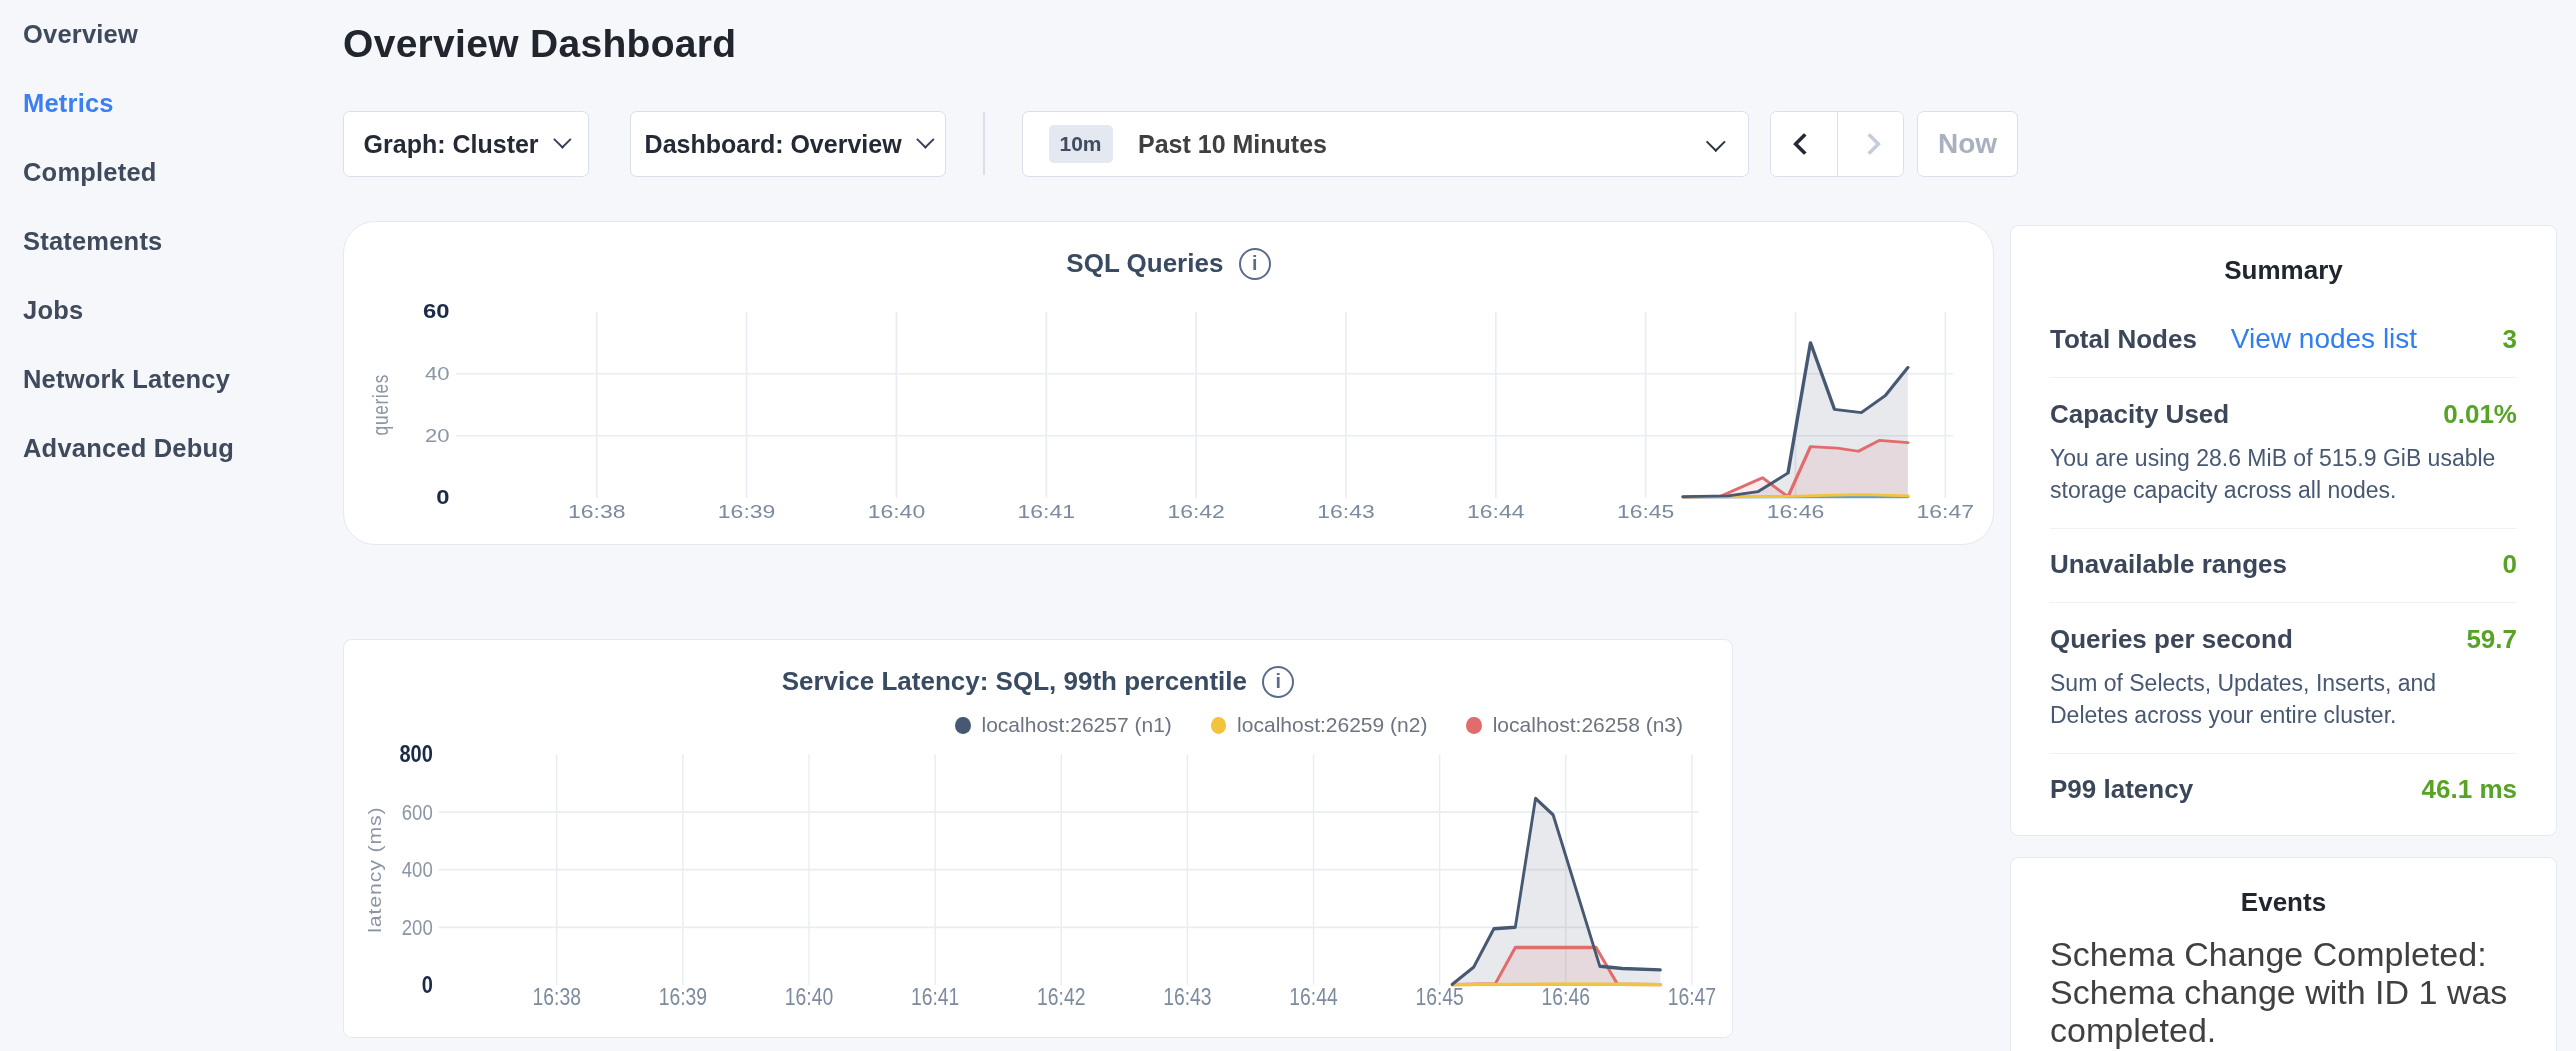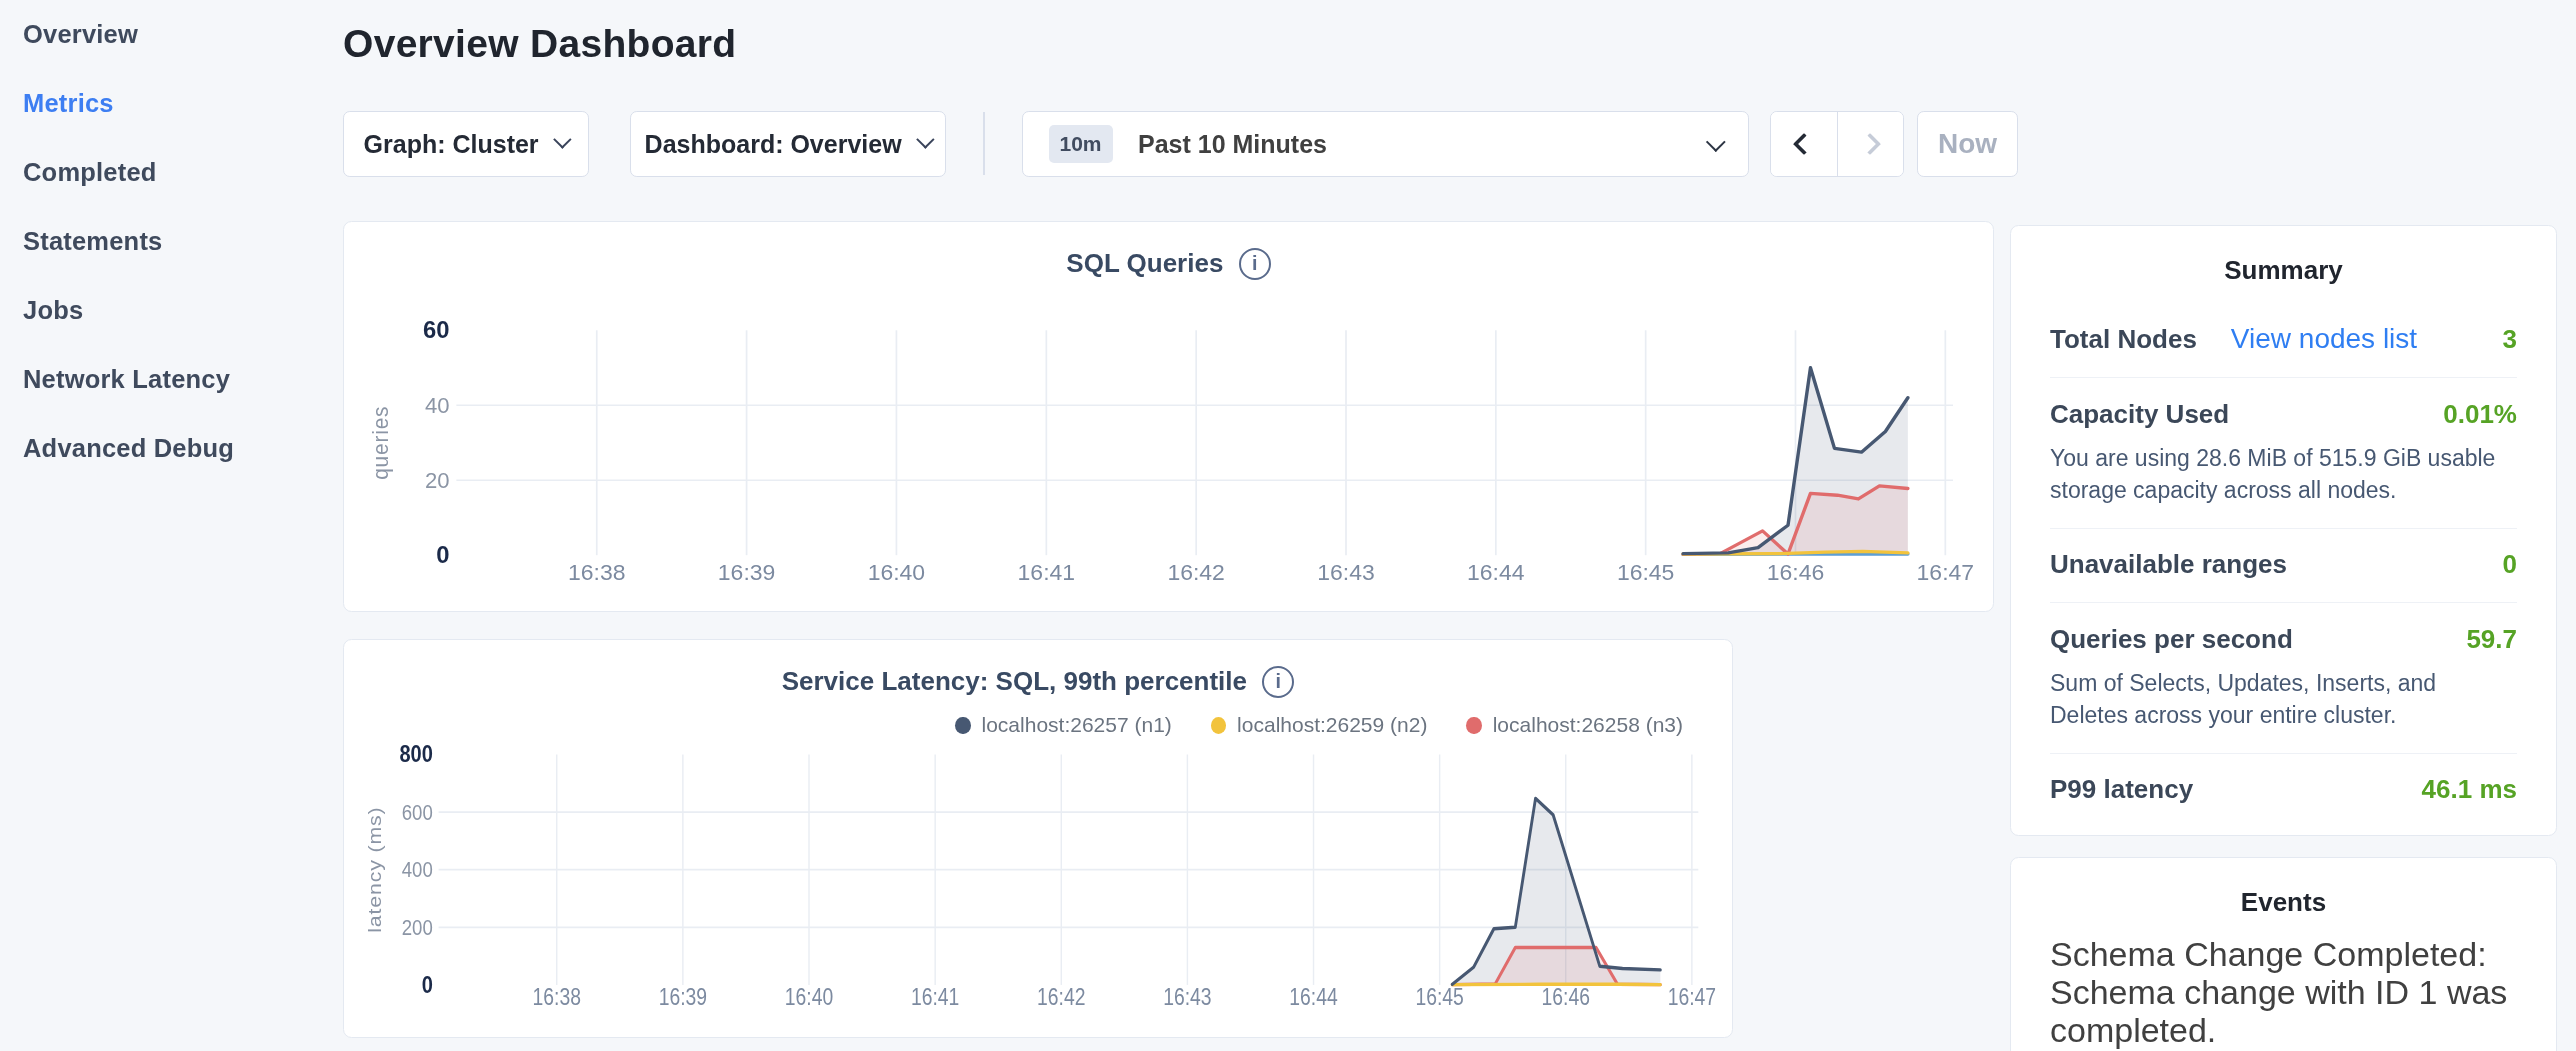--- a/index.html
+++ b/index.html
@@ -36,21 +36,21 @@
   .nav-btn + .nav-btn{border-left:1.7px solid #d9dfeb;}
   .chev-left{width:16px;height:16px;border-left:4.3px solid #242a35;border-bottom:4.3px solid #242a35;
     transform:rotate(45deg);border-radius:1.7px;}
   .chev-right{width:16px;height:16px;border-right:4.3px solid #c6ccd8;border-top:4.3px solid #c6ccd8;
     transform:rotate(45deg);border-radius:1.7px;}
   .now-btn{left:1917px;width:101px;display:flex;align-items:center;justify-content:center;
     font-family:inherit;font-size:28px;font-weight:700;color:#a9b1c0;cursor:default;}
 
   
   .card{position:absolute;background:#fff;border:1.7px solid #e4e9f1;border-radius:8.5px;overflow:hidden;}
-  #chart-card-0{left:343px;top:221px;width:1651px;height:391px;}
+  #chart-card-0{left:343px;top:221px;width:1651px;height:324px;border-radius:32px;}
   #chart-card-1{left:343px;top:639px;width:1390px;height:399px;}
   #summary-card{left:2010px;top:225px;width:547px;height:611px;}
   #events-card{left:2010px;top:857px;width:547px;height:357px;}
 
   .chart-title-row{position:absolute;top:25.5px;left:0;right:0;display:flex;align-items:center;
     justify-content:center;gap:15.3px;}
   .chart-title{font-size:26px;font-weight:700;color:#394a63;}
   .info-icon{width:32px;height:32px;border:2.6px solid #5a6b8c;border-radius:50%;color:#5a6b8c;
     display:inline-flex;align-items:center;justify-content:center;font-size:19.6px;font-weight:700;
     cursor:pointer;line-height:1;}

